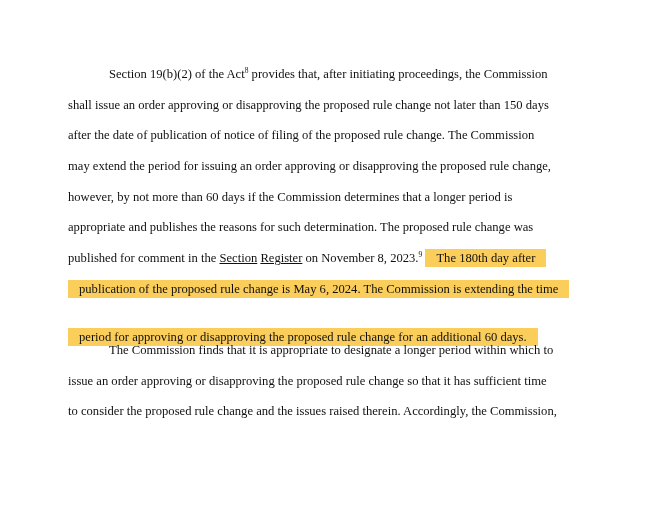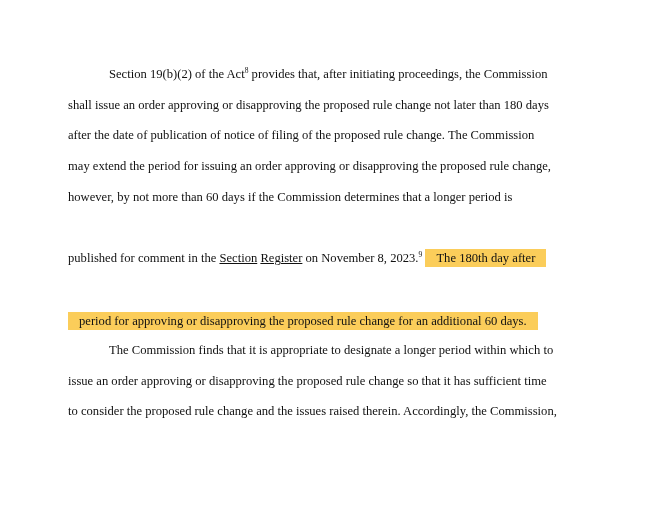--- a/index.html
+++ b/index.html
@@ -18,27 +18,31 @@
   .u { text-decoration: underline; }
   .hl { background: #fbcd5a; padding: 2px 11px; }
 </style>
 </head>
 <body>
 
 <div class="page">
   <div class="line indent" style="top:65px">
     <span>Section 19(b)(2) of the Act</span><sup>8</sup><span> provides that, after initiating proceedings, the Commission</span>
   </div>
-  <div class="line" style="top:96px">shall issue an order approving or disapproving the proposed rule change not later than 180 days</div>
+  <div class="line" style="top:96px">shall issue an order approving or disapproving the proposed rule change not later than 150 days</div>
   <div class="line" style="top:157px">may extend the period for issuing an order approving or disapproving the proposed rule change,</div>
   <div class="line" style="top:126px">after the date of publication of notice of filing of the proposed rule change. The Commission</div>
   <div class="line" style="top:188px">however, by not more than 60 days if the Commission determines that a longer period is</div>
+  <div class="line" style="top:218px">appropriate and publishes the reasons for such determination. The proposed rule change was</div>
   <div class="line" style="top:249px">
     <span>published for comment in the </span><span class="u">Section</span><span> </span><span class="u">Register</span><span> on November 8, 2023.</span><sup>9</sup> <span class="hl">The 180th day after</span>
   </div>
-  <div class="line" style="top:312px">
+  <div class="line" style="top:280px">
+    <span class="hl">publication of the proposed rule change is May 6, 2024. The Commission is extending the time</span>
+  </div>
+  <div class="line" style="top:328px">
     <span class="hl">period for approving or disapproving the proposed rule change for an additional 60 days.</span>
   </div>
 
   <div class="line" style="top:372px">issue an order approving or disapproving the proposed rule change so that it has sufficient time</div>
   <div class="line indent" style="top:341px">The Commission finds that it is appropriate to designate a longer period within which to</div>
   <div class="line" style="top:402px">to consider the proposed rule change and the issues raised therein. Accordingly, the Commission,</div>
 </div>
 
 </body></html>

